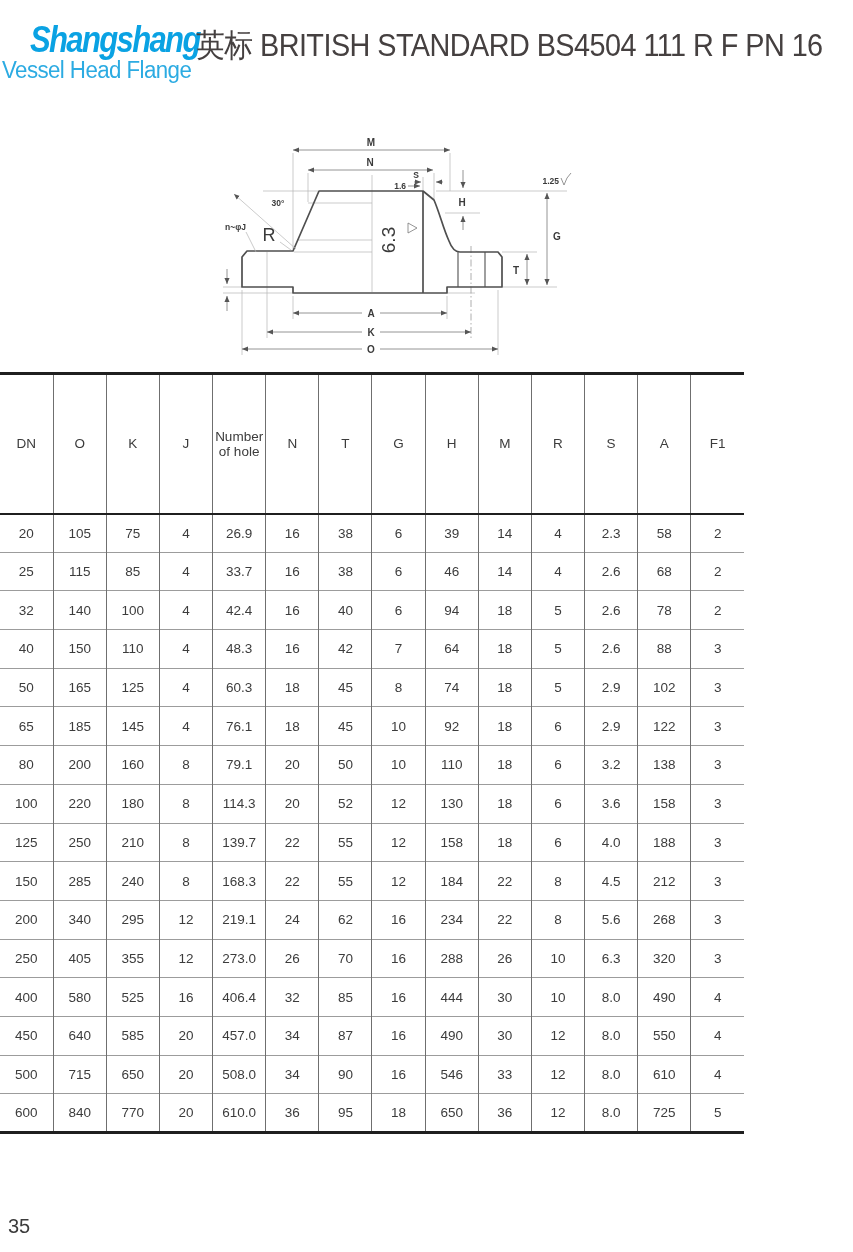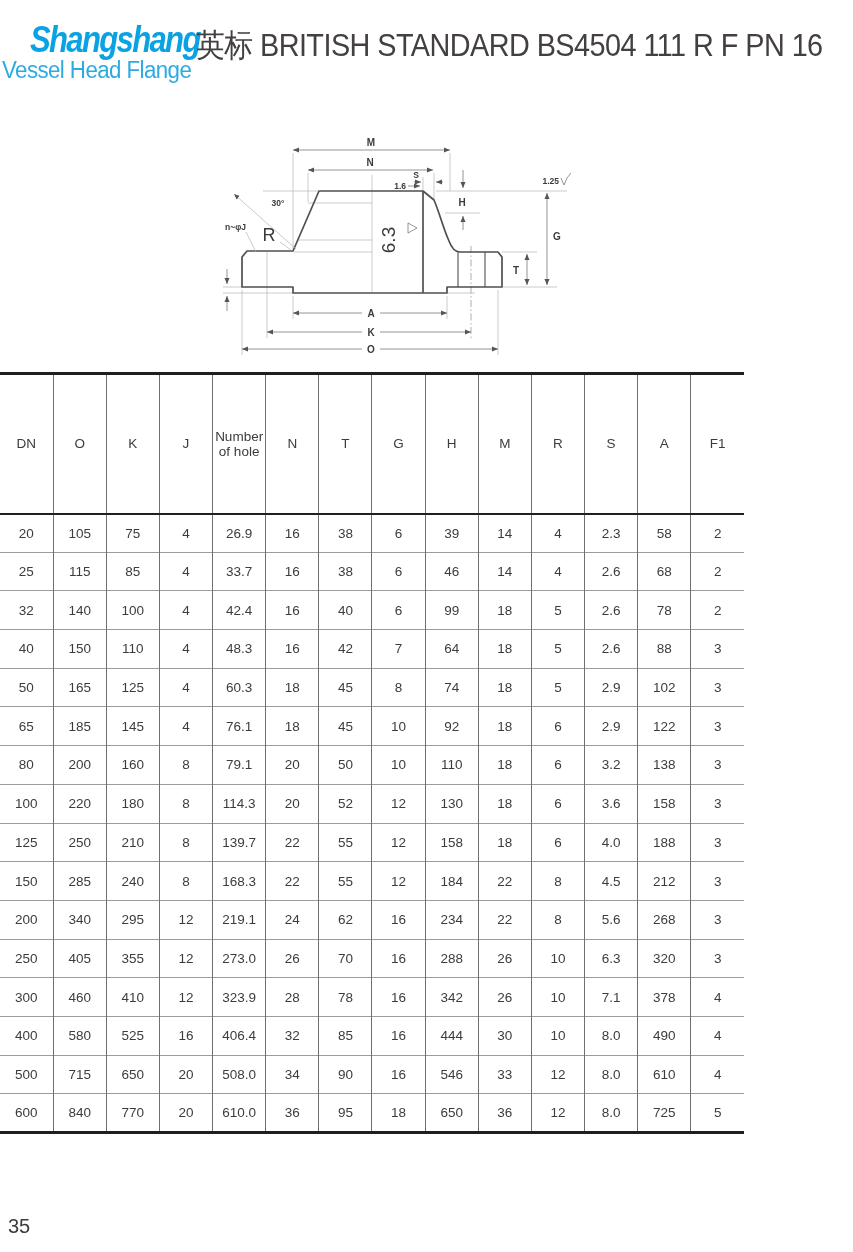--- a/index.html
+++ b/index.html
@@ -192,21 +192,21 @@
       </tr>
       <tr>
         <td>32</td>
         <td>140</td>
         <td>100</td>
         <td>4</td>
         <td>42.4</td>
         <td>16</td>
         <td>40</td>
         <td>6</td>
-        <td>99</td>
+        <td>94</td>
         <td>18</td>
         <td>5</td>
         <td>2.6</td>
         <td>78</td>
         <td>2</td>
       </tr>
       <tr>
         <td>40</td>
         <td>150</td>
         <td>110</td>
@@ -344,52 +344,52 @@
         <td>70</td>
         <td>16</td>
         <td>288</td>
         <td>26</td>
         <td>10</td>
         <td>6.3</td>
         <td>320</td>
         <td>3</td>
       </tr>
       <tr>
-        <td>300</td>
-        <td>460</td>
-        <td>410</td>
-        <td>12</td>
-        <td>323.9</td>
-        <td>28</td>
-        <td>78</td>
-        <td>16</td>
-        <td>342</td>
-        <td>26</td>
-        <td>10</td>
-        <td>7.1</td>
-        <td>378</td>
-        <td>4</td>
-      </tr>
-      <tr>
         <td>400</td>
         <td>580</td>
         <td>525</td>
         <td>16</td>
         <td>406.4</td>
         <td>32</td>
         <td>85</td>
         <td>16</td>
         <td>444</td>
         <td>30</td>
         <td>10</td>
         <td>8.0</td>
         <td>490</td>
         <td>4</td>
       </tr>
       <tr>
+        <td>450</td>
+        <td>640</td>
+        <td>585</td>
+        <td>20</td>
+        <td>457.0</td>
+        <td>34</td>
+        <td>87</td>
+        <td>16</td>
+        <td>490</td>
+        <td>30</td>
+        <td>12</td>
+        <td>8.0</td>
+        <td>550</td>
+        <td>4</td>
+      </tr>
+      <tr>
         <td>500</td>
         <td>715</td>
         <td>650</td>
         <td>20</td>
         <td>508.0</td>
         <td>34</td>
         <td>90</td>
         <td>16</td>
         <td>546</td>
         <td>33</td>

